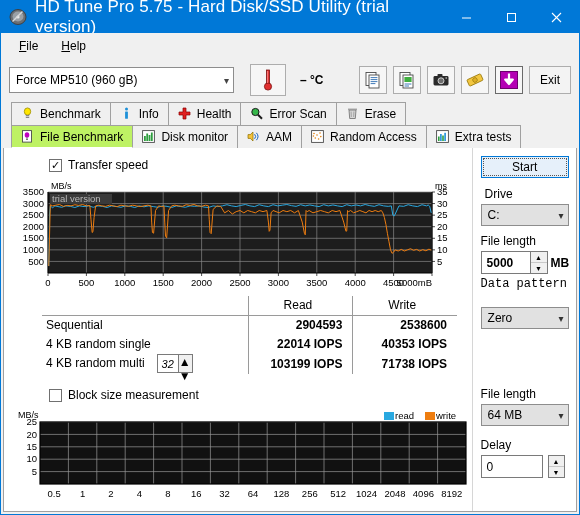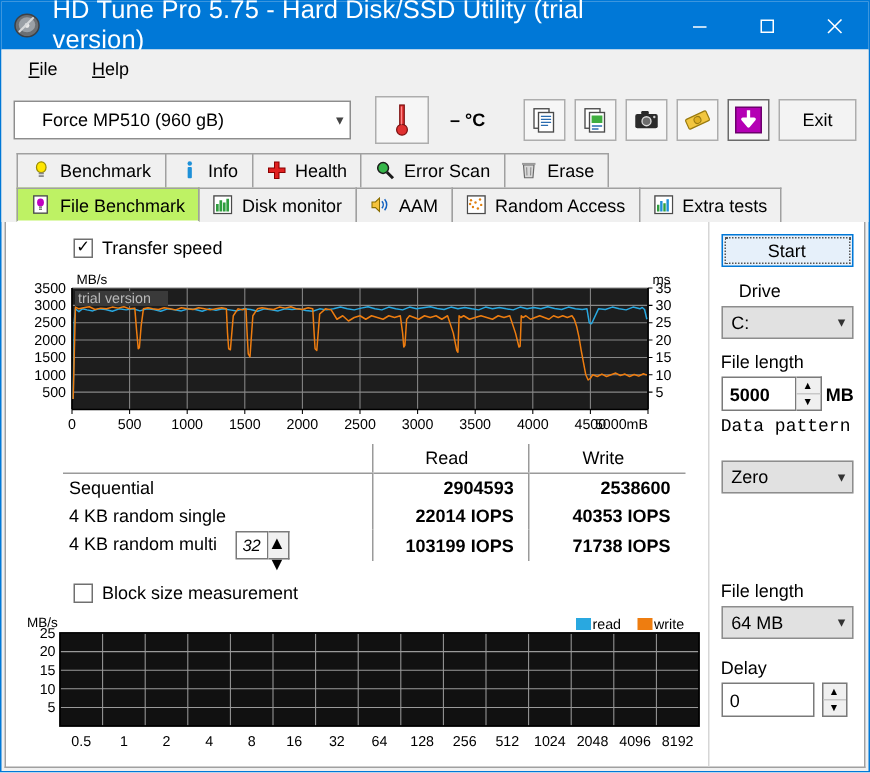--- a/index.html
+++ b/index.html
@@ -41,36 +41,36 @@
   }
   .menuitem { padding:3px 10px; font-size:12px; }
   .menuitem u { text-decoration:underline; }
   
   .toolbar {
     height:44px; flex:0 0 44px; display:flex; align-items:center;
     padding:0 8px; gap:6px; background:#f0f0f0;
   }
   .drive-select {
     width:225px; height:26px; border:1px solid #8d8d8d; background:#fff;
-    display:flex; align-items:center; padding:0 4px 0 18px; font-size:12px;
+    display:flex; align-items:center; padding:0 4px 0 6px; font-size:12px;
   }
   .drive-select .caret { margin-left:auto; color:#444; font-size:10px; }
   .temp-box {
     width:36px; height:32px; border:1px solid #adadad; background:#f6f6f6;
     display:flex; align-items:center; justify-content:center; margin-left:10px;
   }
   .temp-text { font-size:12px; font-weight:bold; margin-left:8px; }
   .tb-spacer { flex:1; }
   .tbtn2 {
     width:28px; height:28px; border:1px solid #adadad; background:#f6f6f6;
     display:flex; align-items:center; justify-content:center;
   }
   .tbtn2.hl { border:1px solid #6a6a6a; }
   .exit-btn {
-    width:52px; height:28px; border:1px solid #adadad; background:#f3f3f3;
+    width:42px; height:28px; border:1px solid #adadad; background:#f3f3f3;
     display:flex; align-items:center; justify-content:center; font-size:12px;
     margin-left:0;
   }
   
   .tabs-wrap { flex:0 0 46px; position:relative; padding-left:10px; background:#f0f0f0;}
   .tabrow { display:flex; height:23px; }
   .tab {
     height:23px; display:flex; align-items:center; gap:5px;
     padding:0 9px; font-size:12px; background:#f0f0f0;
     border:1px solid #a0a0a0; border-bottom:none; margin-right:-1px;
@@ -516,21 +516,21 @@
       </div>
 
     </div>
 
     <div class="right-pane">
 
       <div class="start-btn" style="position:absolute; left:8px; top:8px; width:88px;">
         <span>Start</span>
       </div>
 
-      <div class="rp-label" style="position:absolute; left:20px; top:39px;">Drive</div>
+      <div class="rp-label" style="position:absolute; left:12px; top:39px;">Drive</div>
       <div class="rp-combo" style="position:absolute; left:8px; top:56px; width:88px;">
         <span>C:</span>
         <span class="caret">▾</span>
       </div>
 
       <div class="rp-label" style="position:absolute; left:8px; top:86px;">File length</div>
       <div style="position:absolute; left:8px; top:103px; display:flex; align-items:center;font-weight:bold;">
         <div class="rp-input" style="width:50px;">
           <span>5000</span>
         </div>

